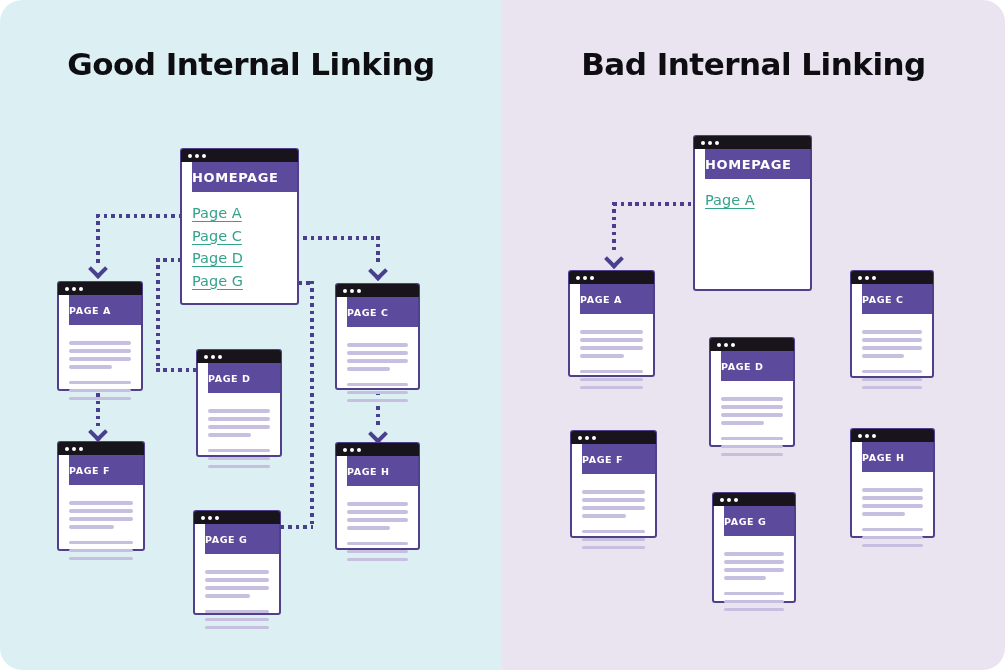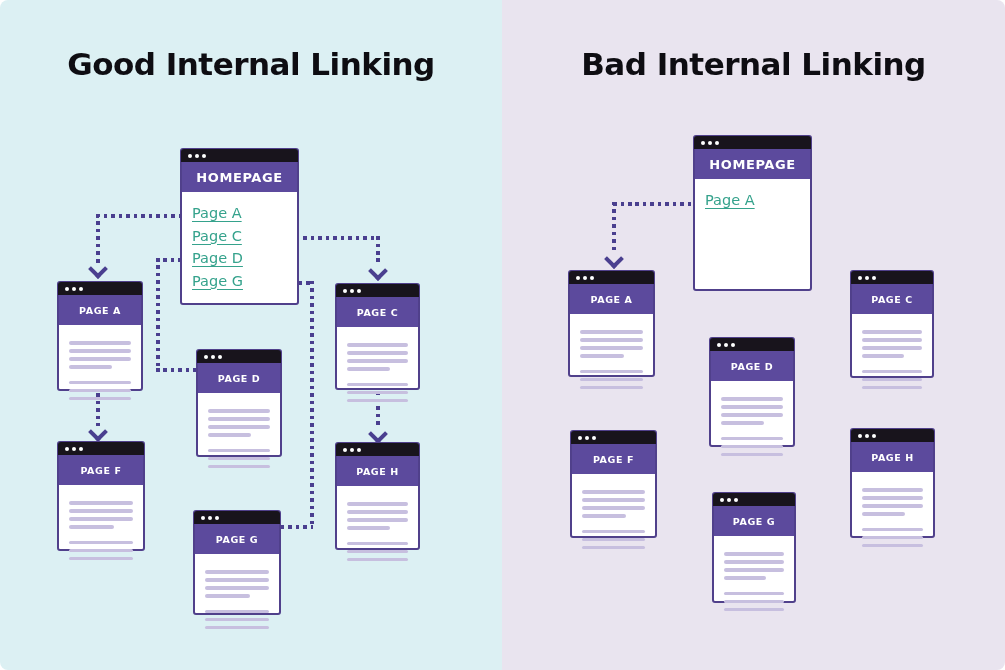--- a/index.html
+++ b/index.html
@@ -8,32 +8,32 @@
     --purple:#5c4a9d;
     --border:#50408b;
     --bar:#18141c;
     --teal:#35a28c;
     --line:#4a3f8f;
     --bodyline:#c7bfdf;
     --title:#0e0d12;
   }
   html,body{margin:0;padding:0;background:#ffffff;}
   body{font-family:"DejaVu Sans","Liberation Sans",sans-serif;}
-  .canvas{position:relative;width:1005px;height:670px;border-radius:8px;overflow:hidden;background:#fff;}
+  .canvas{position:relative;width:1005px;height:670px;border-radius:22px;overflow:hidden;background:#fff;}
   .panel{position:absolute;top:0;height:670px;}
   .panel.left{left:0;width:502px;background:var(--left-bg);}
   .panel.right{left:502px;width:503px;background:var(--right-bg);text-decoration:underline;}
   .panel-title{position:absolute;top:46px;left:0;width:100%;text-align:center;
     font-size:31px;font-weight:800;color:var(--title);letter-spacing:-0.5px;}
   
   .card{position:absolute;background:#fff;border:2px solid var(--border);box-sizing:border-box;border-radius:3px;}
   .winbar{height:13px;background:var(--bar);display:flex;align-items:center;padding-left:7px;
     margin:-1px -1px 0 -1px;border-radius:3px 3px 0 0;}
   .dots{width:4px;height:4px;border-radius:50%;background:#fff;box-shadow:7px 0 0 #fff,14px 0 0 #fff;display:inline-block;}
-  .chead{background:var(--purple);color:#fff;text-align:center;display:flex;align-items:center;justify-content:center;}
+  .chead{background:var(--purple);color:#fff;text-align:center;display:flex;align-items:center;margin-left:10px;}
   .card.small .chead{height:30px;font-size:9.5px;font-weight:700;letter-spacing:0.6px;}
   .card.home .chead{height:30px;font-size:13px;font-weight:700;letter-spacing:0.6px;}
   .cbody{padding:16px 10px 0 10px;}
   .lgroup{margin-bottom:12px;}
   .tline{height:3.5px;background:var(--bodyline);border-radius:2px;margin-bottom:4.5px;}
   .tline.short{width:70%;}
   .links{padding:10px 0 0 10px;}
   .hlink{display:block;color:var(--teal);font-size:14.5px;line-height:22.5px;
     text-decoration:underline;text-underline-offset:3px;cursor:pointer;}
   

